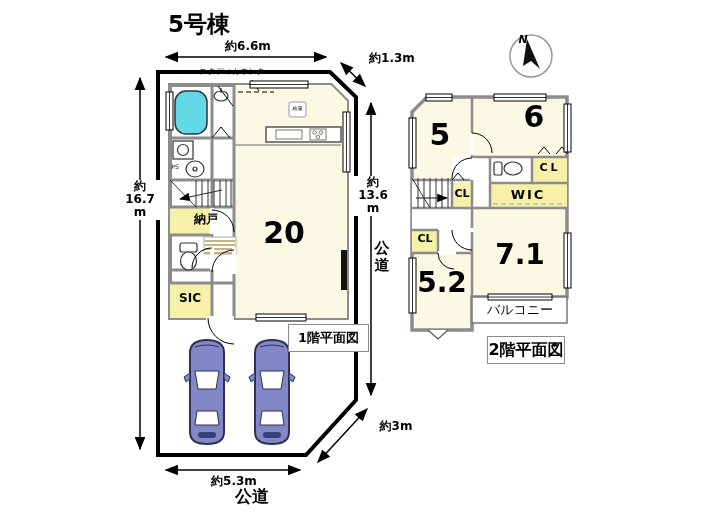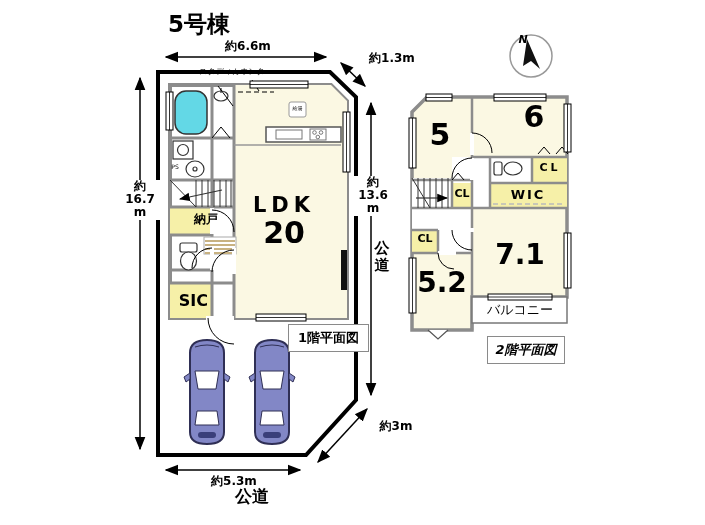--- a/index.html
+++ b/index.html
@@ -235,30 +235,29 @@
 13.6
 m</div>
 <div class="lbl b" style="left:368px;top:240px;width:28px;font-size:15px;">公
 道</div>
 <div class="lbl b" style="left:196px;top:475px;width:76px;font-size:12px;">約5.3m</div>
 <div class="lbl b" style="left:222px;top:487px;width:60px;font-size:17px;">公道</div>
 <div class="lbl b" style="left:374px;top:420px;width:44px;font-size:12px;">約3m</div>
 
 <div class="lbl" style="left:198px;top:68px;width:76px;font-size:8px;">スタディカウンター</div>
 <div class="lbl" style="left:289px;top:106px;width:17px;font-size:5px;">給湯</div>
-<div class="lbl" style="left:248px;top:194px;width:72px;font-size:21px;font-weight:600;letter-spacing:5px;">LDK</div>
 <div class="lbl b" style="left:254px;top:216px;width:60px;font-size:30px;">20</div>
 <div class="lbl b" style="left:187px;top:213px;width:38px;font-size:12px;text-align:center;">納戸</div>
-<div class="lbl b" style="left:172px;top:292px;width:36px;font-size:16px;text-align:right;">SIC</div>
+<div class="lbl b" style="left:172px;top:292px;width:36px;font-size:12px;">SIC</div>
 <div class="lbl" style="left:170px;top:164px;width:10px;font-size:6px;">PS</div>
 
 <div class="boxed" style="left:288px;top:324px;width:79px;height:26px;font-size:13px;">
       <span>1階平面図</span>
     </div>
-<div class="boxed" style="left:487px;top:336px;width:76px;height:26px;font-size:13px;font-style:italic;">
+<div class="boxed" style="left:487px;top:336px;width:76px;height:26px;font-size:16px;">
       <span>2階平面図</span>
     </div>
 
 <div class="lbl b" style="left:516px;top:34px;width:14px;font-size:11px;font-style:italic;">N</div>
 
 <div class="lbl b" style="left:420px;top:118px;width:40px;font-size:30px;">5</div>
 <div class="lbl b" style="left:514px;top:100px;width:40px;font-size:30px;">6</div>
 <div class="lbl b" style="left:534px;top:162px;width:32px;font-size:11px;letter-spacing:3px;">CL</div>
 <div class="lbl b" style="left:502px;top:188px;width:52px;font-size:13px;letter-spacing:2px;">WIC</div>
 <div class="lbl b" style="left:450px;top:188px;width:24px;font-size:11px;">CL</div>

